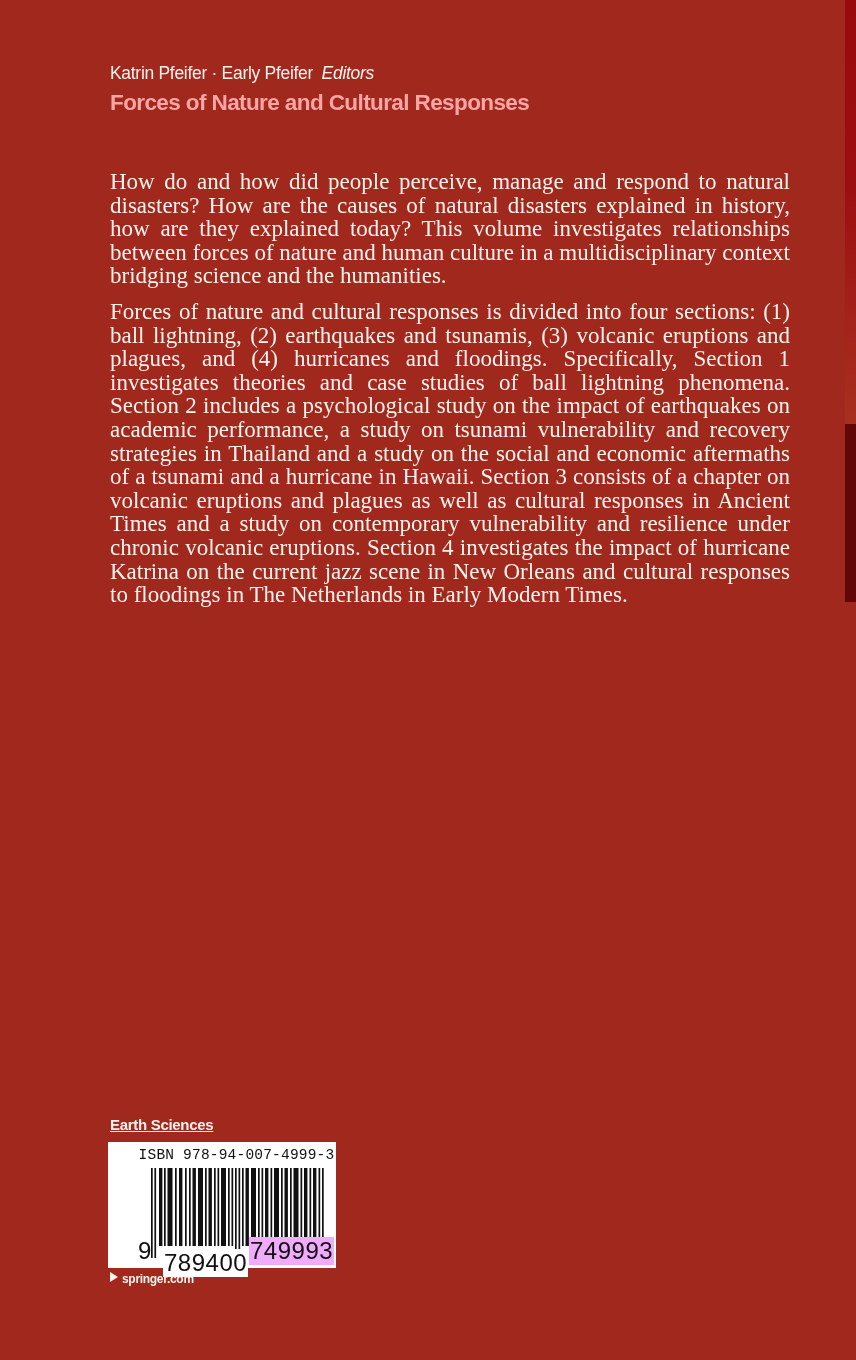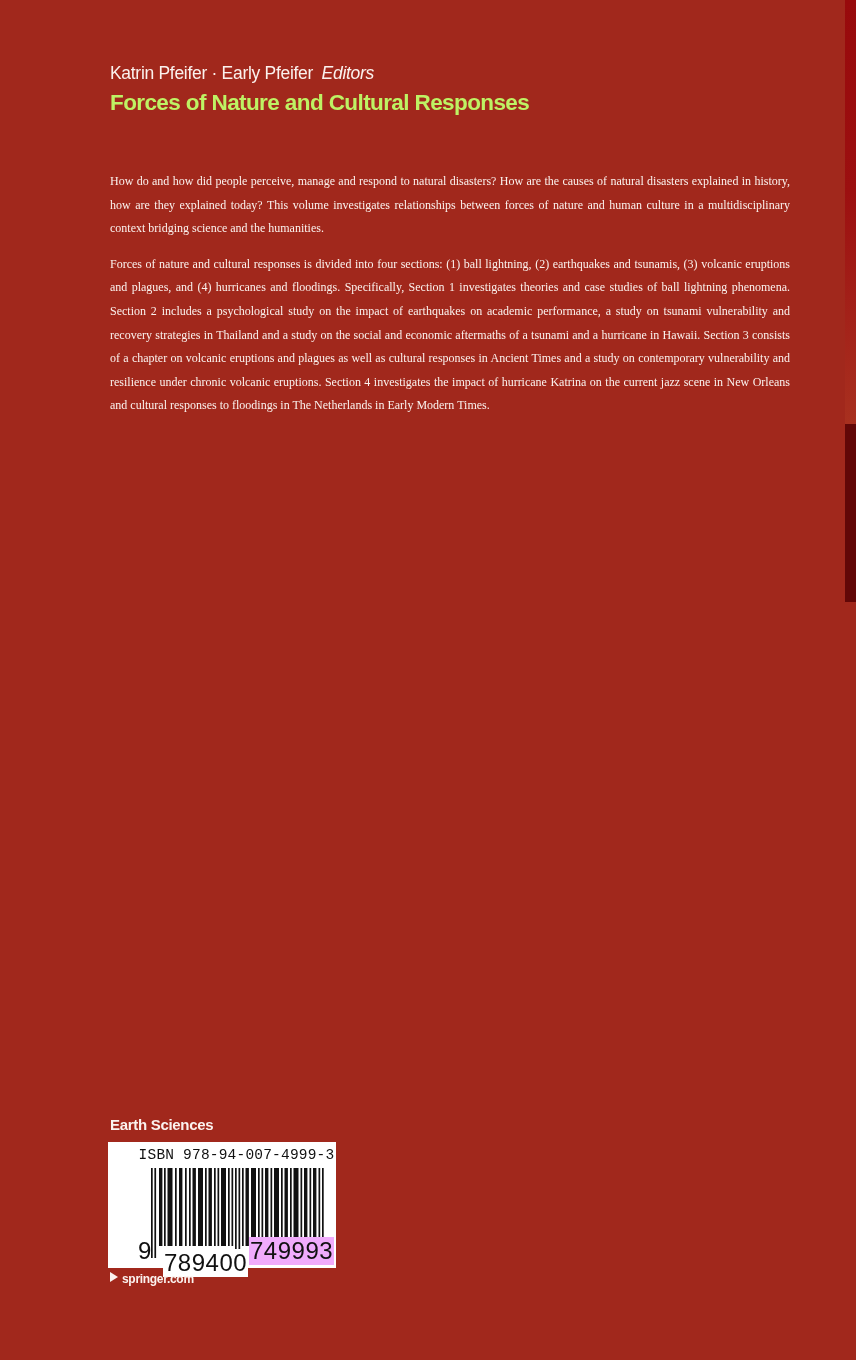--- a/index.html
+++ b/index.html
@@ -52,47 +52,48 @@
       text-align: center;
     }
     .title {
       position: absolute;
       left: 110px;
       top: 90px;
       font-family: "Liberation Sans", sans-serif;
       font-weight: bold;
       font-size: 22.5px;
       letter-spacing: -0.6px;
-      color: #bef264;
+      color: #fca5a5;
       white-space: nowrap;
     }
     .blurb {
       position: absolute;
       left: 110px;
       top: 170px;
       width: 680px;
       font-family: "Liberation Serif", serif;
-      font-size: 12px;
+      font-size: 23px;
       line-height: 23.6px;
       color: #FBF2EE;
       text-align: justify;
       hyphens: auto;
     }
     .blurb p {
       margin: 0 0 12px 0;
     }
     .subject {
       position: absolute;
       left: 110px;
       top: 1116px;
       font-family: "Liberation Sans", sans-serif;
       font-weight: bold;
       font-size: 15px;
       letter-spacing: -0.3px;
       color: #FBF2EE;
+      text-decoration: underline;
     }
     .barcode-box {
       position: absolute;
       left: 108px;
       top: 1142px;
       width: 228px;
       height: 126px;
       background: #FFFFFF;
     }
     .isbn-text {

